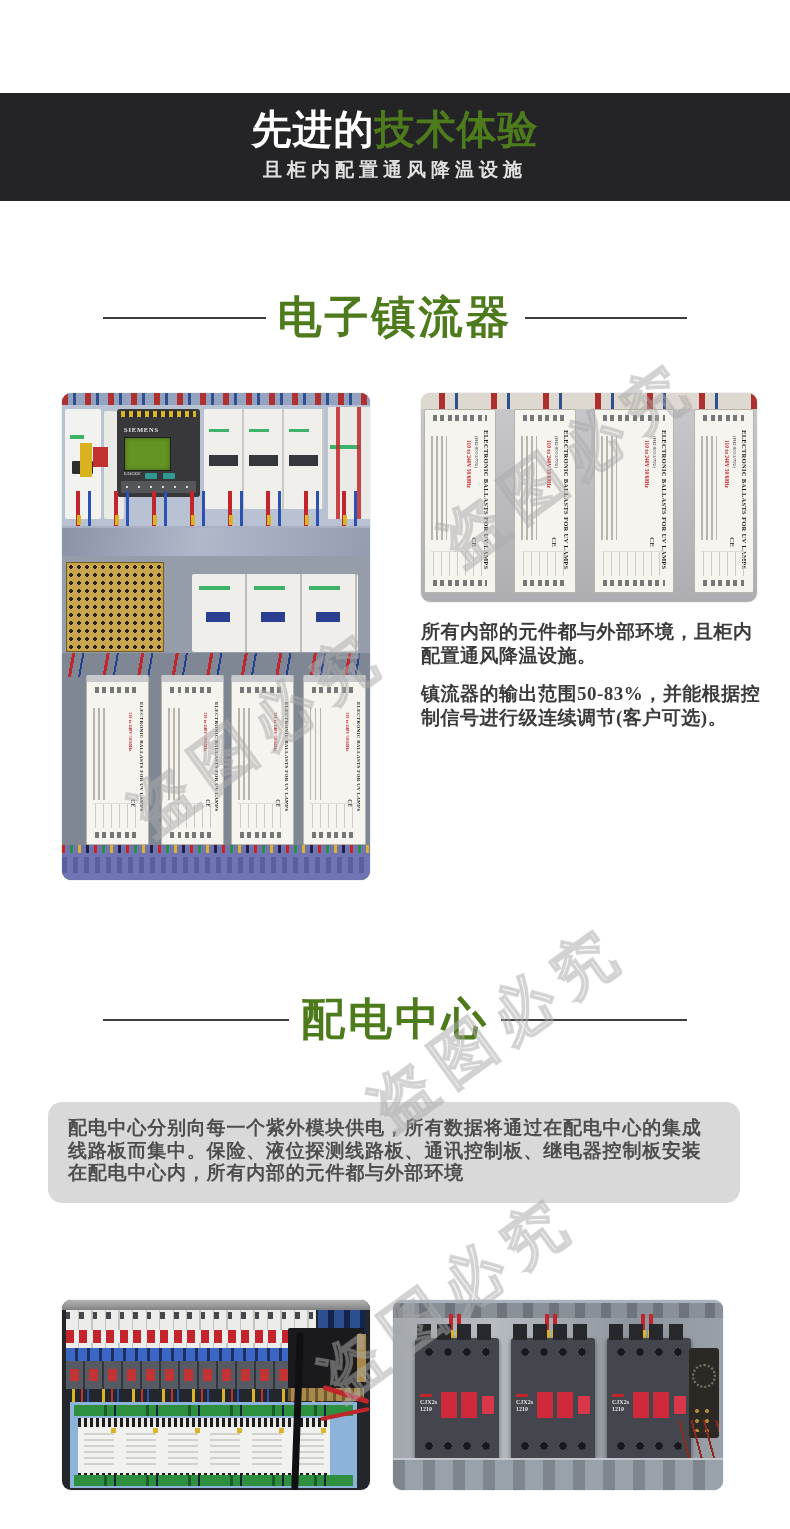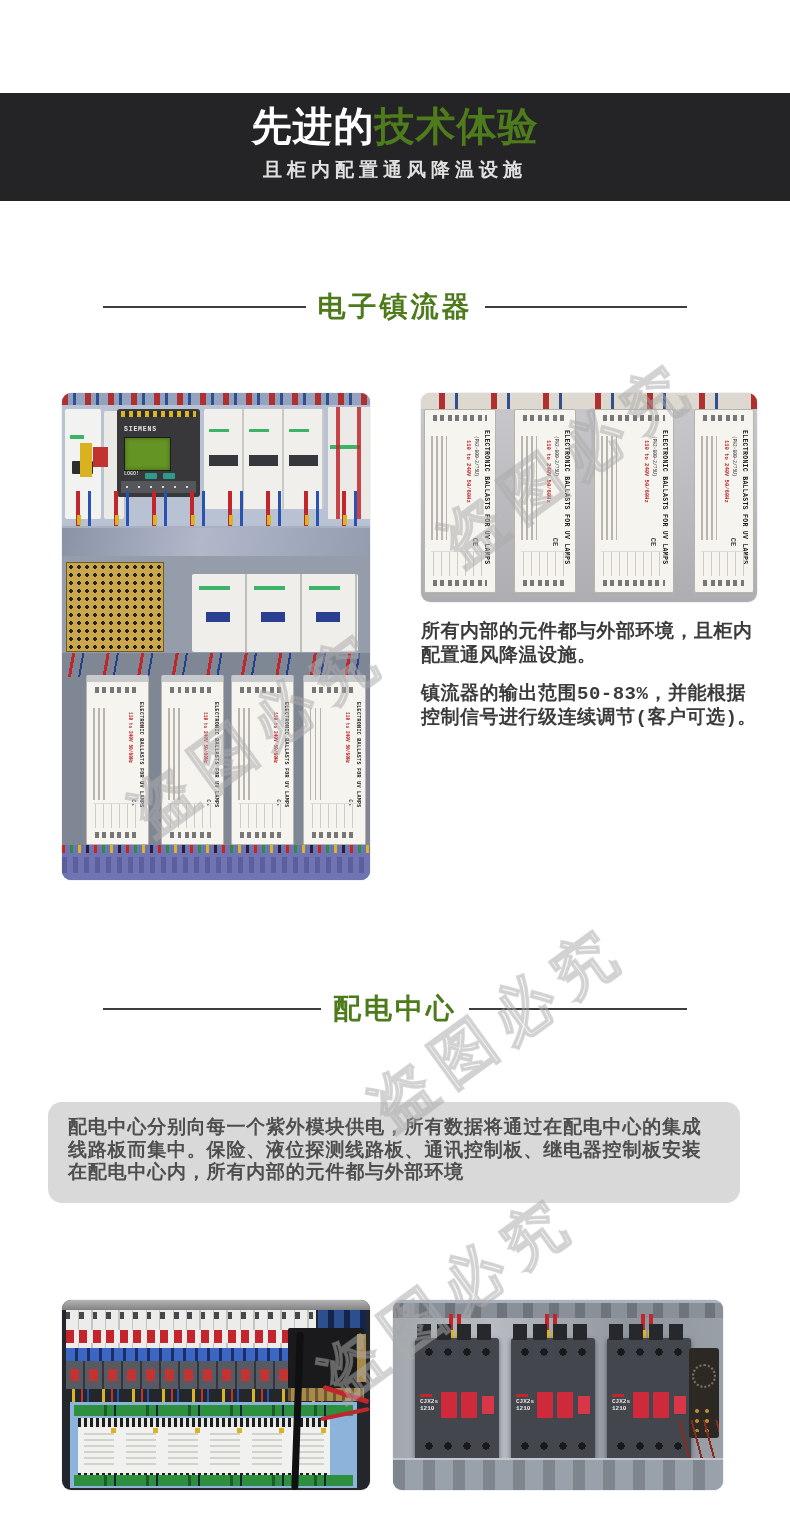--- a/index.html
+++ b/index.html
@@ -1,29 +1,29 @@
 <!DOCTYPE html>
 <html><head>
 <meta charset="utf-8">
 <style>
   html,body{margin:0;padding:0;background:#fff;}
   .page{position:relative;width:790px;height:1529px;background:#ffffff;overflow:hidden;
-        font-family:Liberation Mono, monospace;}
+        font-family:Liberation Serif, serif;}
 
   
   .band{position:absolute;left:0;top:93px;width:790px;height:108px;background:#242426;text-align:center;}
   .band-title{margin-top:14px;font-size:40px;font-weight:bold;letter-spacing:1px;line-height:46px;}
   .t-white{color:#ffffff;}
   .t-green{color:#4e7b1b;}
   .band-sub{margin-top:4px;font-size:19px;color:#f2f2f2;letter-spacing:5px;font-weight:bold;opacity:.92;}
 
   
   .sec-head{position:absolute;left:103px;width:584px;display:flex;align-items:center;gap:12px;}
   .sec-head .ln{flex:1;height:2px;background:#3d3d3d;}
-  .sec-title{font-size:28px;font-weight:bold;color:#4d7a1b;letter-spacing:3px;white-space:nowrap;}
+  .sec-title{font-size:44px;font-weight:bold;color:#4d7a1b;letter-spacing:3px;white-space:nowrap;}
 
   
   .col-text{position:absolute;left:421px;top:620px;width:344px;color:#3b3b3b;
             font-size:19px;font-weight:bold;line-height:24px;letter-spacing:.5px;}
   .col-text p{margin:0;}
   .col-text p.gap{margin-bottom:14px;}
 
   .gray-box{position:absolute;left:48px;top:1102px;width:692px;box-sizing:border-box;
             background:#d9d9d9;border-radius:14px;padding:15px 20px 18px 20px;
             color:#4e4e4e;font-size:19px;font-weight:bold;line-height:22.5px;letter-spacing:.8px;}

